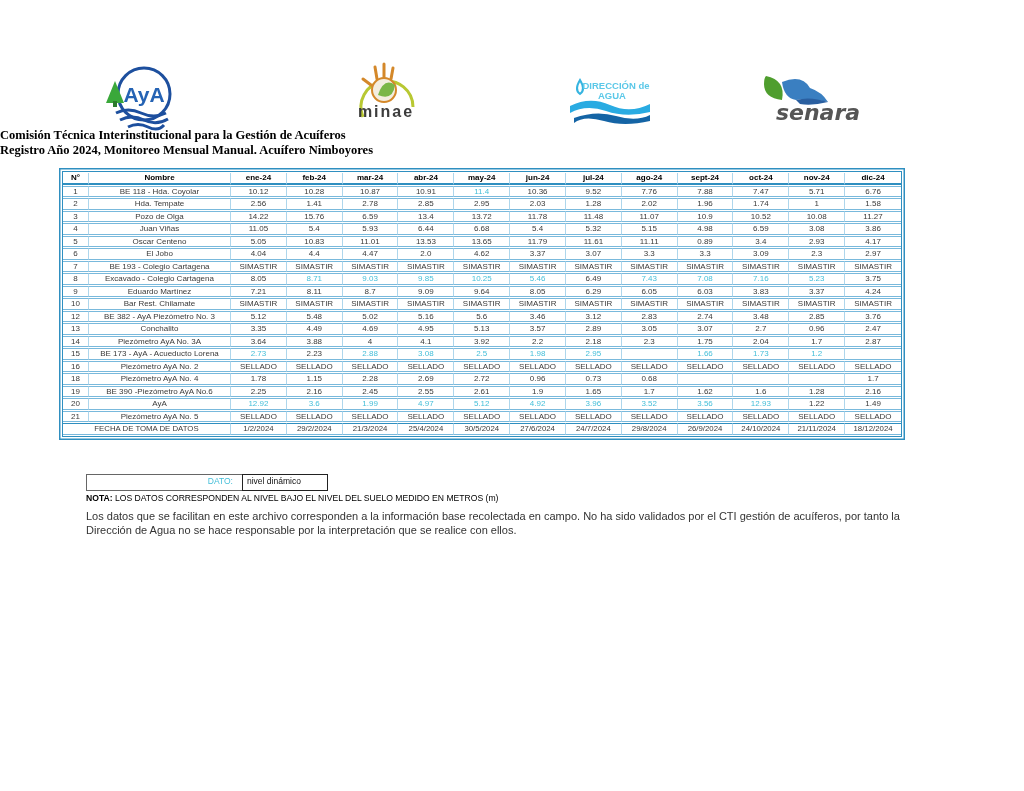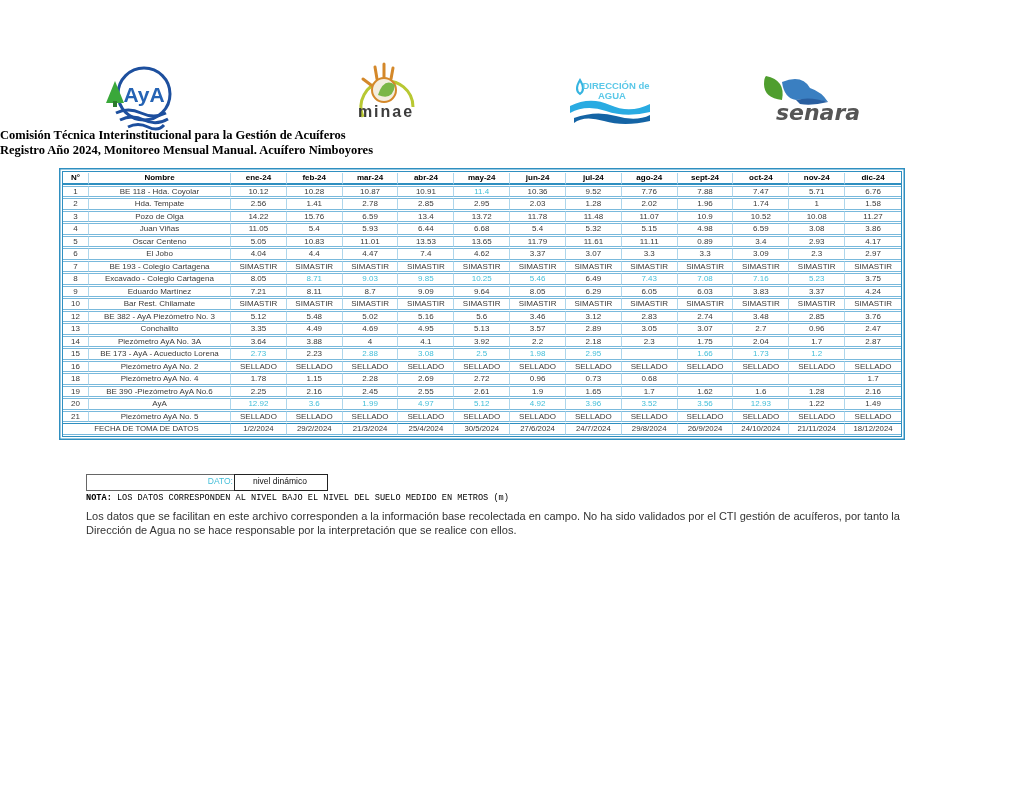--- a/index.html
+++ b/index.html
@@ -27,24 +27,24 @@
   table.grid th:first-child{border-left:none;}
   table.grid td{border-top:1px solid #79b9dc;border-bottom:1px solid #79b9dc;
              border-right:1px solid #aed6ec;}
   table.grid tr td:last-child,table.grid tr th:last-child{border-right:none;}
   td.hl{color:#45bfd9;}
   tr.frow td{border-top:1.5px solid #2f8fc0;font-size:7.8px;}
 
   
   .dato-box{position:absolute;left:86px;top:474px;width:240px;height:15px;
             border:1px solid #666;display:flex;font-size:8.5px;line-height:13px;}
-  .dato-label{flex:0 0 146px;text-align:right;color:#45bfd9;padding-right:2px;}
-  .dato-value{flex:1;border:1.5px solid #222;margin:-1px;padding-left:18px;
+  .dato-label{flex:0 0 146px;text-align:right;color:#45bfd9;padding-right:10px;}
+  .dato-value{flex:1;border:1.5px solid #222;margin:-1px;padding-left:4px;
               color:#111;text-align:left;background:#fff;}
-  .nota{position:absolute;left:86px;top:493px;font-size:8.6px;color:#000;font-family:Liberation Mono, monospace;}
+  .nota{position:absolute;left:86px;top:493px;font-size:8.6px;color:#000;}
   .nota b{font-weight:bold;}
   .disclaimer{position:absolute;left:86px;top:510px;width:820px;font-size:11px;
               color:#333;line-height:13.5px;text-align:left;}
 </style>
 </head>
 <body>
 
 <div class="page">
 
   <div class="logo" style="left:98px;top:63px;">
@@ -214,21 +214,21 @@
             <td>3.4</td>
             <td>2.93</td>
             <td>4.17</td>
           </tr>
           <tr>
             <td>6</td>
             <td>El Jobo</td>
             <td>4.04</td>
             <td>4.4</td>
             <td>4.47</td>
-            <td>7.4</td>
+            <td>2.0</td>
             <td>4.62</td>
             <td>3.37</td>
             <td>3.07</td>
             <td>3.3</td>
             <td>3.3</td>
             <td>3.09</td>
             <td>2.3</td>
             <td>2.97</td>
           </tr>
           <tr>

